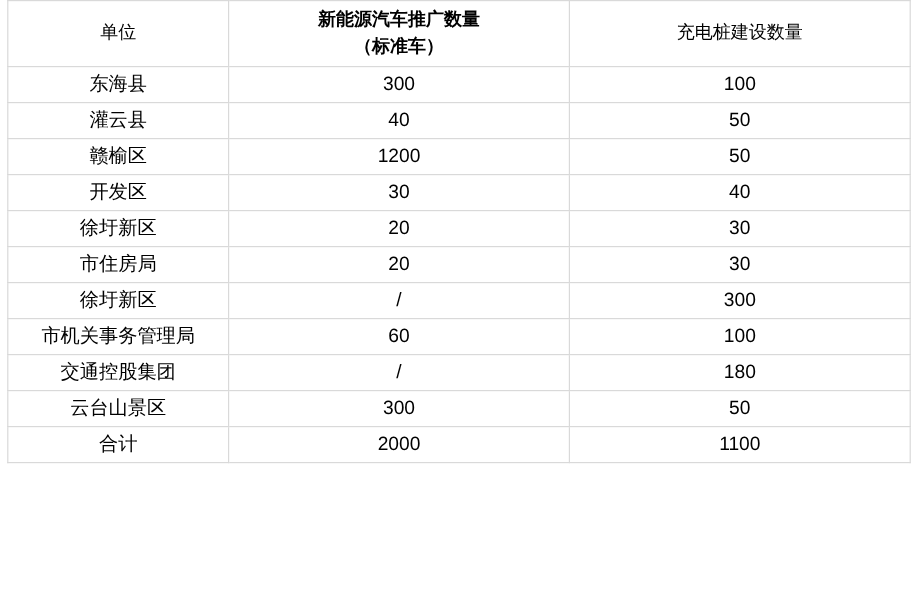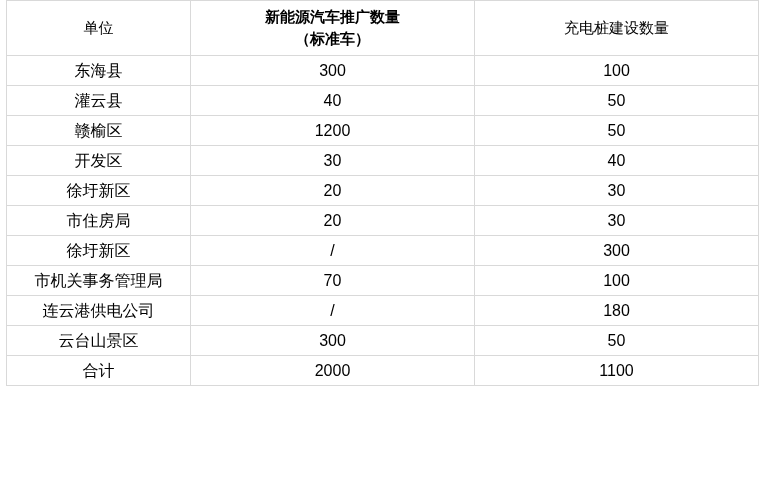--- a/index.html
+++ b/index.html
@@ -111,25 +111,25 @@
           <td>20</td>
           <td>30</td>
         </tr>
         <tr>
           <td>徐圩新区</td>
           <td>/</td>
           <td>300</td>
         </tr>
         <tr>
           <td>市机关事务管理局</td>
-          <td>70</td>
+          <td>60</td>
           <td>100</td>
         </tr>
         <tr>
-          <td>连云港供电公司</td>
+          <td>交通控股集团</td>
           <td>/</td>
           <td>180</td>
         </tr>
         <tr>
           <td>云台山景区</td>
           <td>300</td>
           <td>50</td>
         </tr>
         <tr>
           <td>合计</td>

